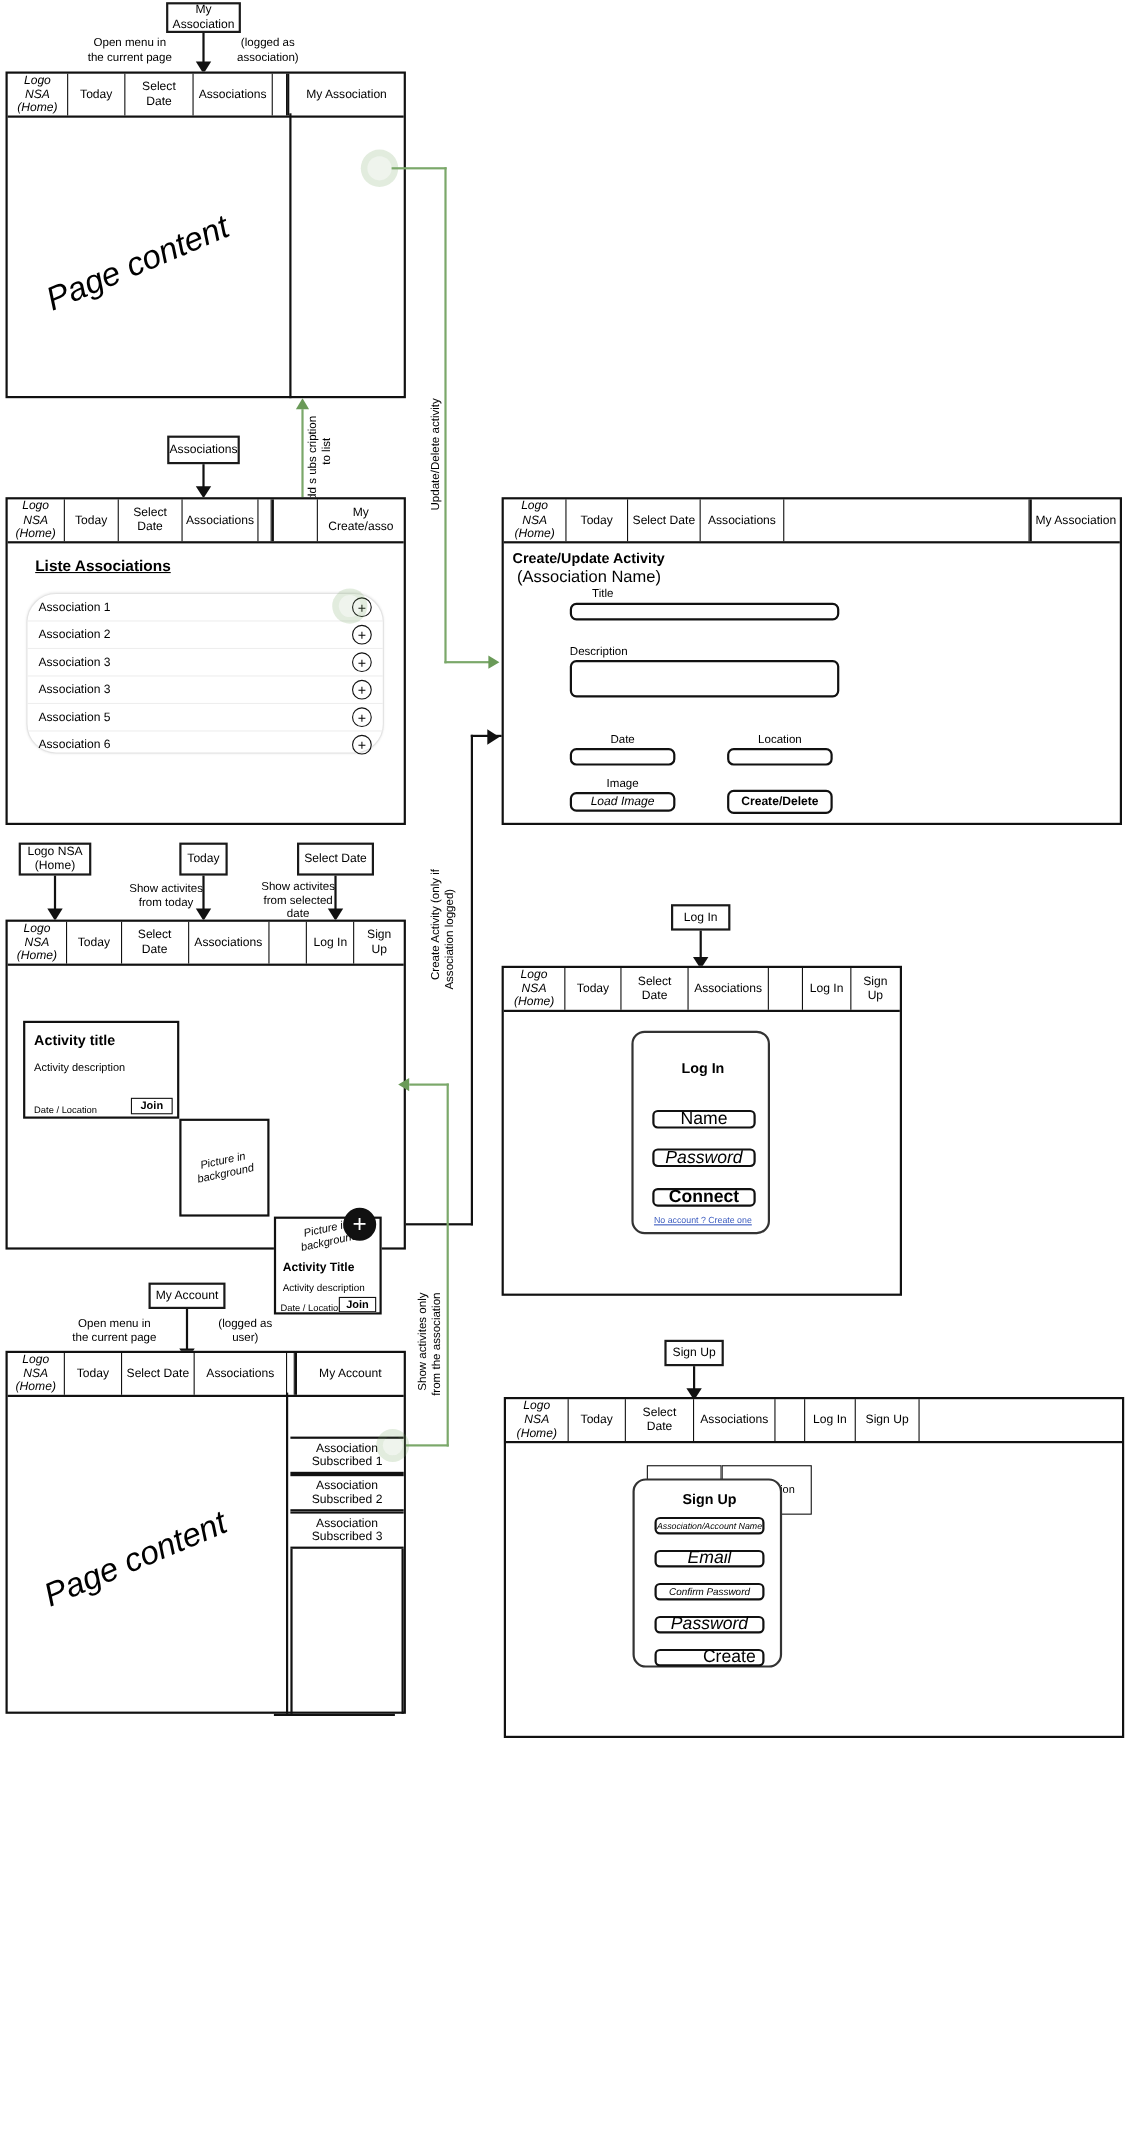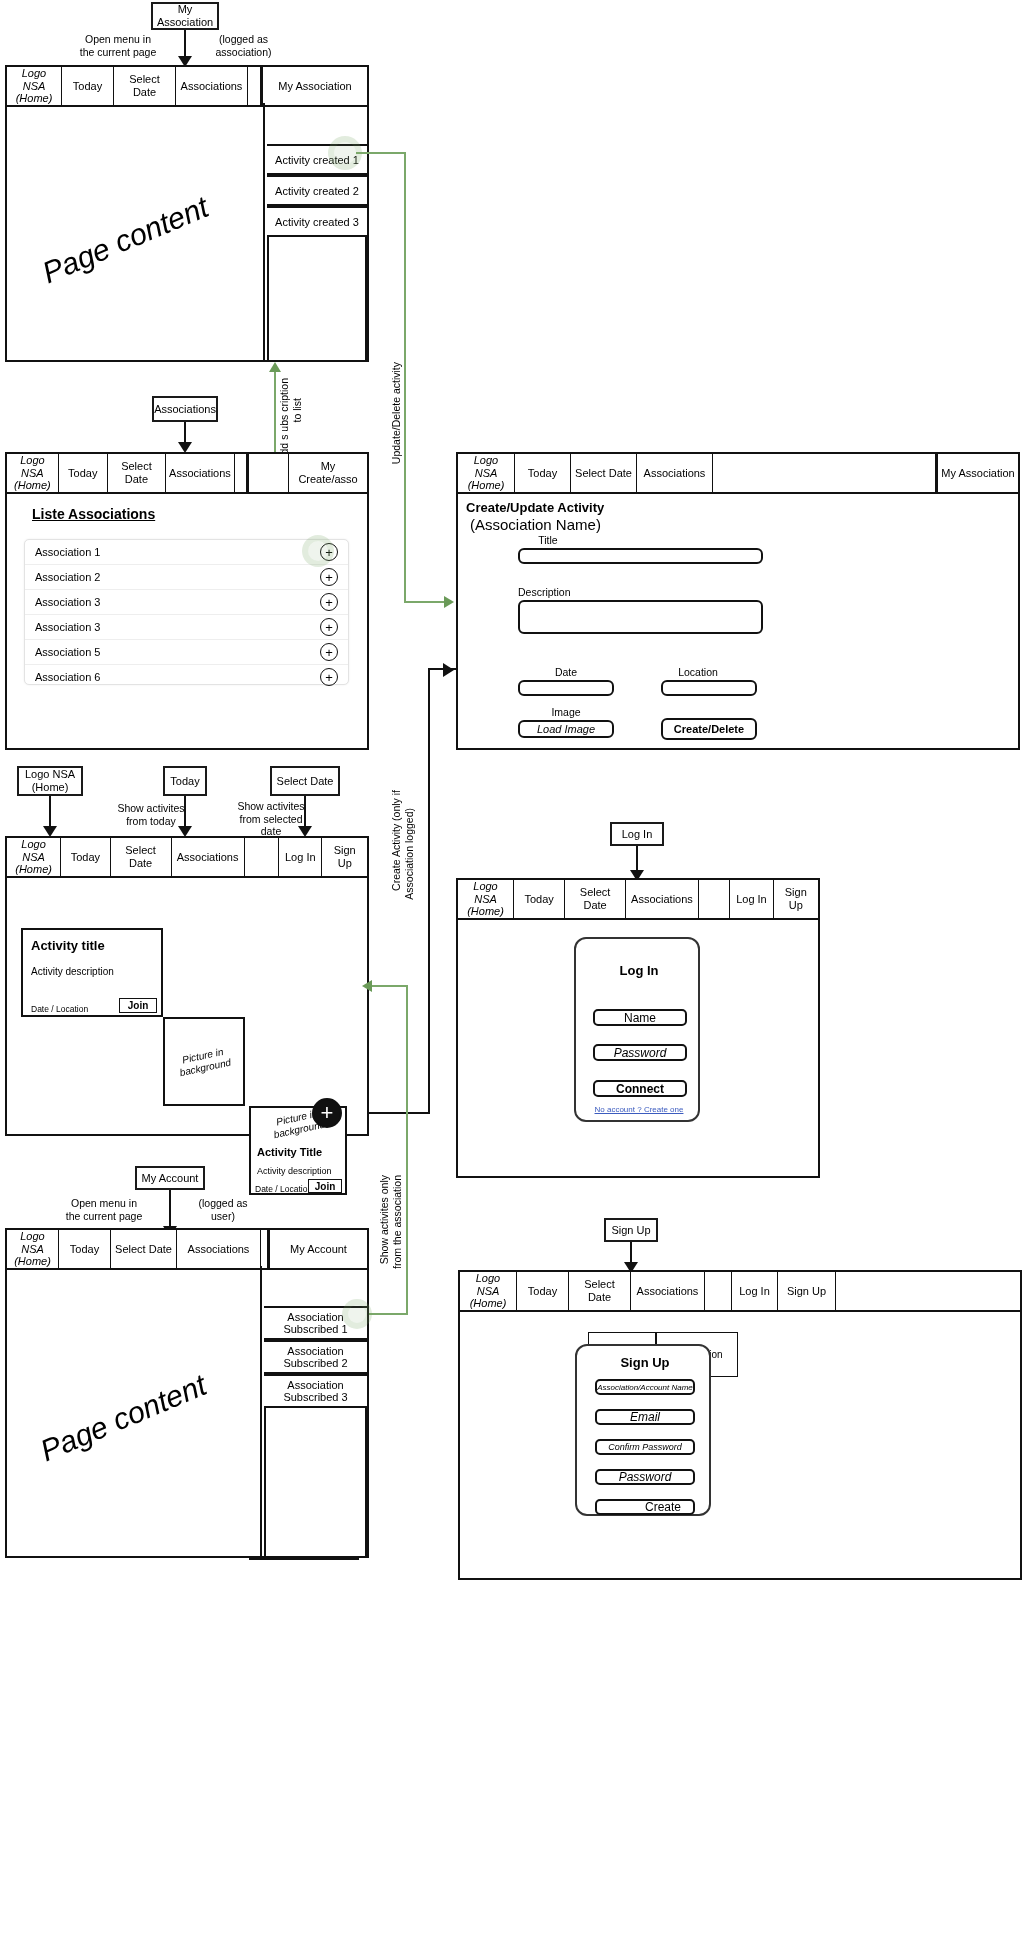--- a/index.html
+++ b/index.html
@@ -54,21 +54,21 @@
   .flabel{font-size:10.5px;text-align:center;}
   .finput{border:2px solid #111;border-radius:6px;background:#fff;}
   .fbtn{border:2px solid #111;border-radius:6px;background:#fff;display:flex;align-items:center;
         justify-content:center;font-size:11px;font-weight:bold;}
   .fbtn.italic{font-style:italic;font-weight:normal;}
 
   
   .card{border:2px solid #333;border-radius:12px;background:#fff;}
   .cardtitle{font-weight:bold;font-size:13px;text-align:center;}
   .cfield{border:2px solid #111;border-radius:5px;background:#fff;display:flex;align-items:center;
-          justify-content:center;font-size:12px;}
+          justify-content:center;font-size:16px;}
   .cfield.italic{font-style:italic;}
   .clink{font-size:8px;color:#3b5bbf;text-decoration:underline;text-align:center;}
   .tabrow{display:flex;}
   .tab{border:1.6px solid #111;background:#fff;font-size:10px;display:flex;align-items:center;
        justify-content:center;padding:14px 6px;}
 
   
   .acard{border:2px solid #111;background:#fff;position:relative;box-sizing:border-box;}
   .picbg{font-style:italic;font-size:10px;transform:rotate(-12deg);text-align:center;line-height:1.2;}
   .joinbtn{border:1.6px solid #111;font-size:10px;display:flex;align-items:center;justify-content:center;
@@ -107,33 +107,20 @@
       <div class="navcell" style="width:52px;">Today</div>
       <div class="navcell" style="width:62px;">Select Date</div>
       <div class="navcell" style="width:72px;">Associations</div>
       <div class="navcell" style="width:13px;"></div>
       <div class="navcell" style="flex:1 1 auto;border-left:2px solid #111;">My Association</div>
     </div>
     <div class="abs" style="left:0;top:36px;width:258px;height:259px;border-right:2px solid #111;">
       <div class="abs pagecontent" style="left:30px;top:120px;">Page content</div>
     </div>
 
-    <div class="abs" style="left:258px;top:36px;width:104px;height:259px;">
-      <div class="abs" style="left:0;top:0;width:104px;height:41px;"></div>
-      <div class="abs menurow" style="left:2px;top:41px;width:100px;height:31px;">
-        <span>Activity created 1</span>
-      </div>
-      <div class="abs menurow" style="left:2px;top:72px;width:100px;height:31px;">
-        <span>Activity created 2</span>
-      </div>
-      <div class="abs menurow" style="left:2px;top:103px;width:100px;height:31px;">
-        <span>Activity created 3</span>
-      </div>
-      <div class="abs" style="left:2px;top:134px;width:100px;height:125px;border-left:2px solid #111;border-right:2px solid #111;"></div>
-    </div>
   </div>
 
   <div class="abs hl" style="left:334px;top:142px;width:22px;height:22px;background:rgba(123,168,106,.12);"></div>
 
   <div class="abs ghline" style="left:356px;top:152px;width:50px;height:2px;"></div>
   <div class="abs gvline" style="left:404px;top:152px;width:2px;height:451px;"></div>
   <div class="abs ghline" style="left:404px;top:601px;width:42px;height:2px;"></div>
   <div class="abs garrowright" style="left:444px;top:596px;"></div>
   <div class="abs vtext" style="left:390px;top:362px;">Update/Delete activity</div>
 
@@ -162,21 +149,21 @@
       <div class="navcell" style="width:52px;">Today</div>
       <div class="navcell" style="width:62px;">Select Date</div>
       <div class="navcell" style="width:72px;">Associations</div>
       <div class="navcell" style="width:13px;"></div>
       <div class="navcell" style="width:44px;border-left:2px solid #111;"></div>
       <div class="navcell" style="flex:1 1 auto;flex-direction:column;">
         <span>My Create/asso</span>
       </div>
     </div>
     <div class="abs listtitle" style="left:25px;top:52px;">Liste Associations</div>
-    <div class="abs lbox" style="left:17px;top:85px;width:325px;height:146px;">
+    <div class="abs lbox" style="left:17px;top:85px;width:325px;height:146px;border-radius:27px;">
       <div class="lrow">
         <span>Association 1</span>
         <span class="plusicon">+</span>
       </div>
       <div class="lrow">
         <span>Association 2</span>
         <span class="plusicon">+</span>
       </div>
       <div class="lrow">
         <span>Association 3</span>
@@ -215,21 +202,21 @@
 
     <div class="abs flabel" style="left:60px;top:80px;width:60px;">Title</div>
     <div class="abs finput" style="left:60px;top:94px;width:245px;height:16px;"></div>
 
     <div class="abs flabel" style="left:60px;top:132px;width:70px;text-align:left;">Description</div>
     <div class="abs finput" style="left:60px;top:146px;width:245px;height:34px;"></div>
 
     <div class="abs flabel" style="left:60px;top:212px;width:96px;">Date</div>
     <div class="abs finput" style="left:60px;top:226px;width:96px;height:16px;"></div>
 
-    <div class="abs flabel" style="left:192px;top:212px;width:96px;">Location</div>
+    <div class="abs flabel" style="left:203px;top:212px;width:96px;">Location</div>
     <div class="abs finput" style="left:203px;top:226px;width:96px;height:16px;"></div>
 
     <div class="abs flabel" style="left:60px;top:252px;width:96px;">Image</div>
     <div class="abs fbtn italic" style="left:60px;top:266px;width:96px;height:18px;">Load Image</div>
 
     <div class="abs fbtn" style="left:203px;top:264px;width:96px;height:22px;">Create/Delete</div>
   </div>
 
   <div class="abs hline" style="left:428px;top:668px;width:28px;height:2px;"></div>
   <div class="abs arrowright" style="left:443px;top:663px;"></div>

